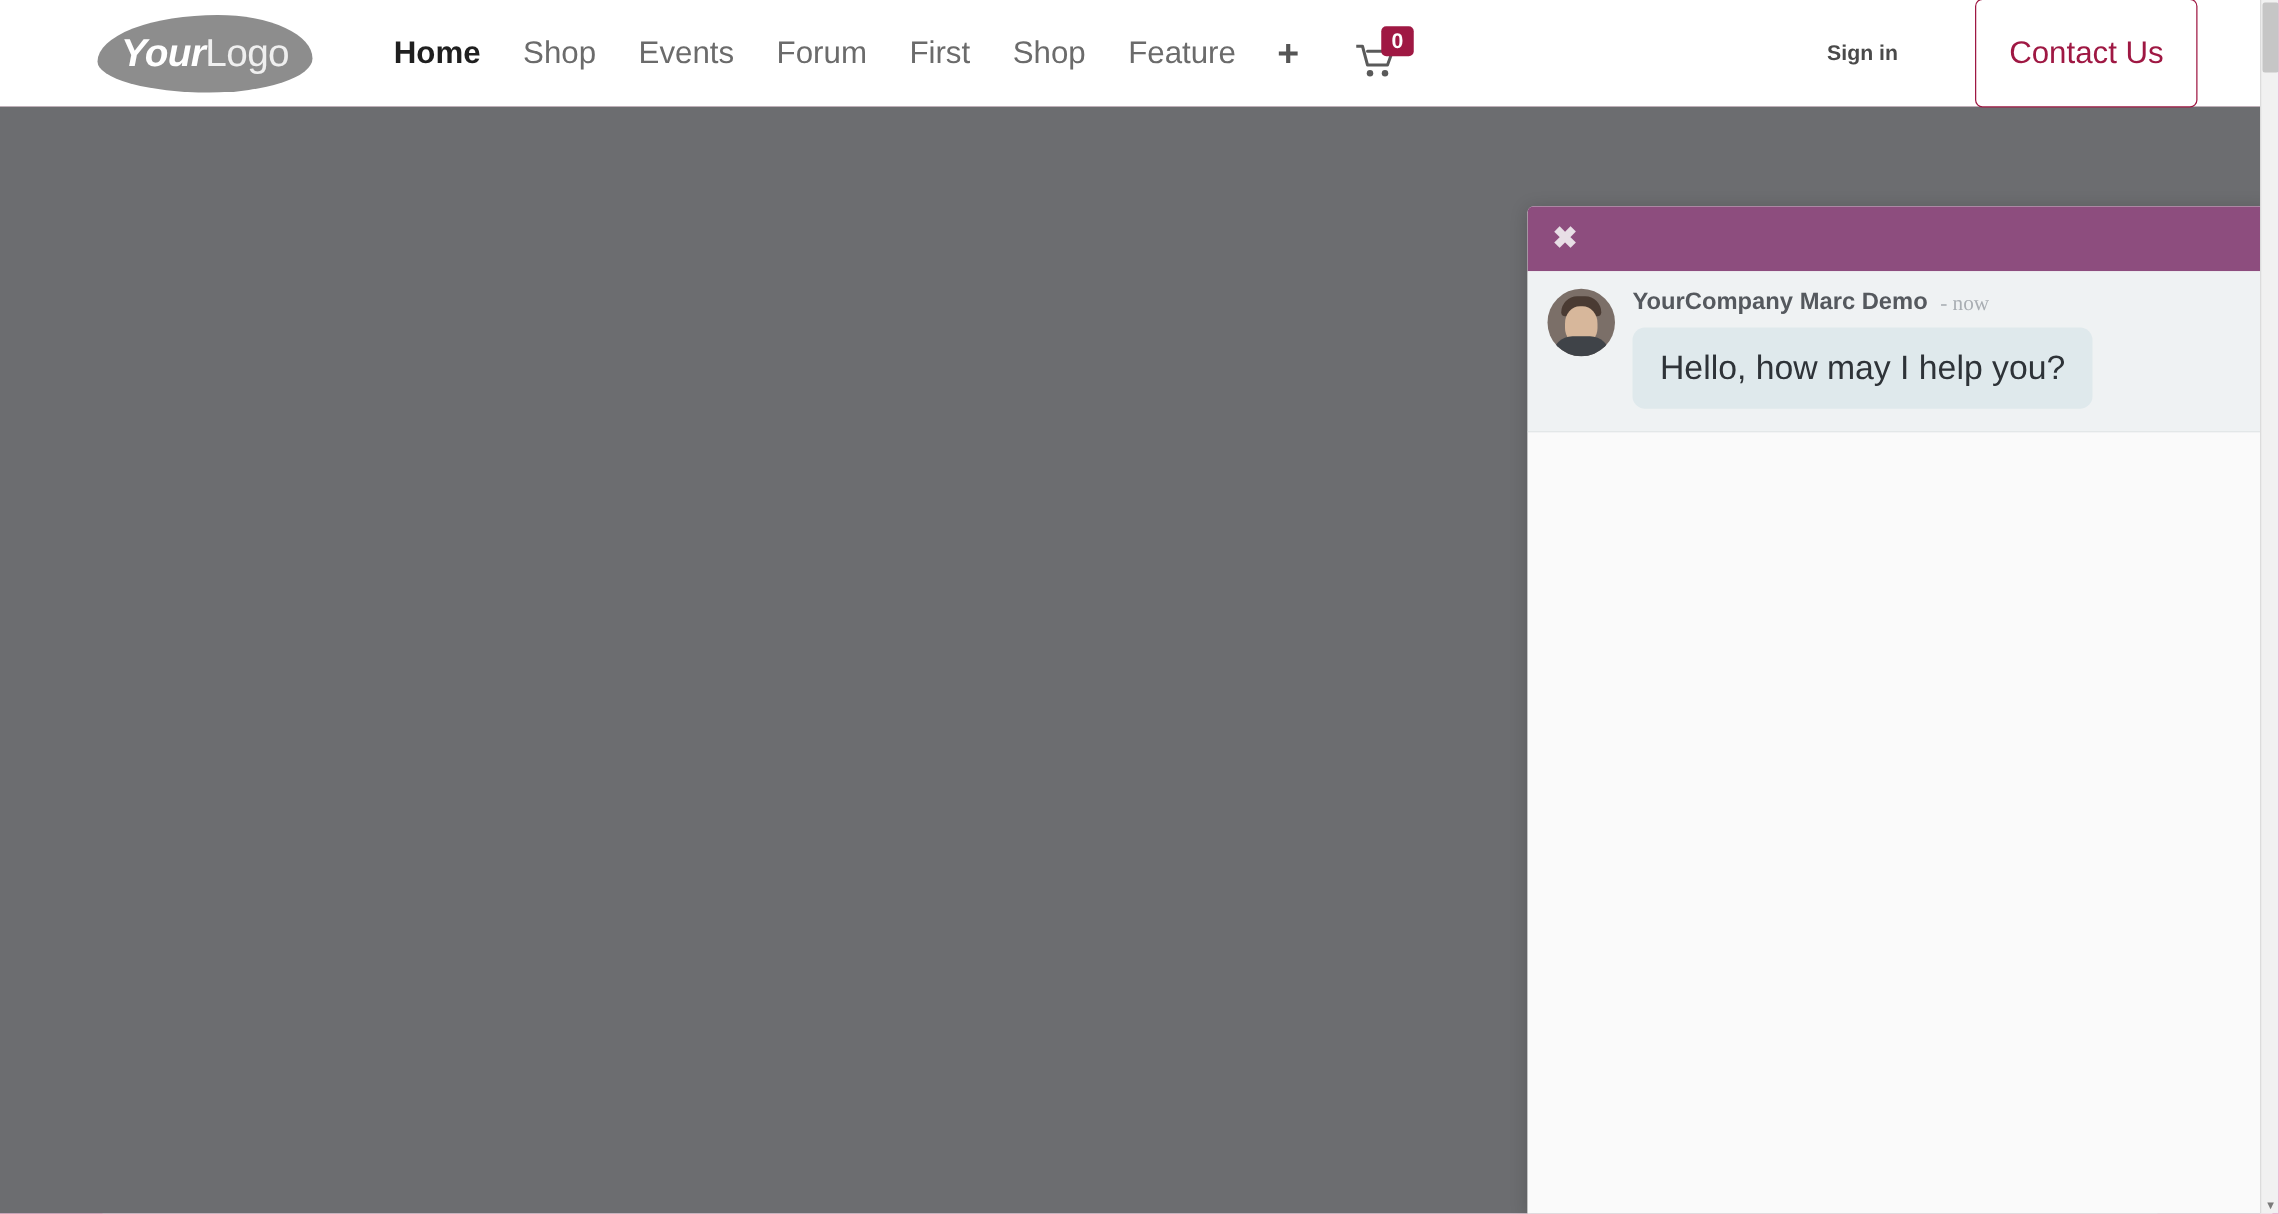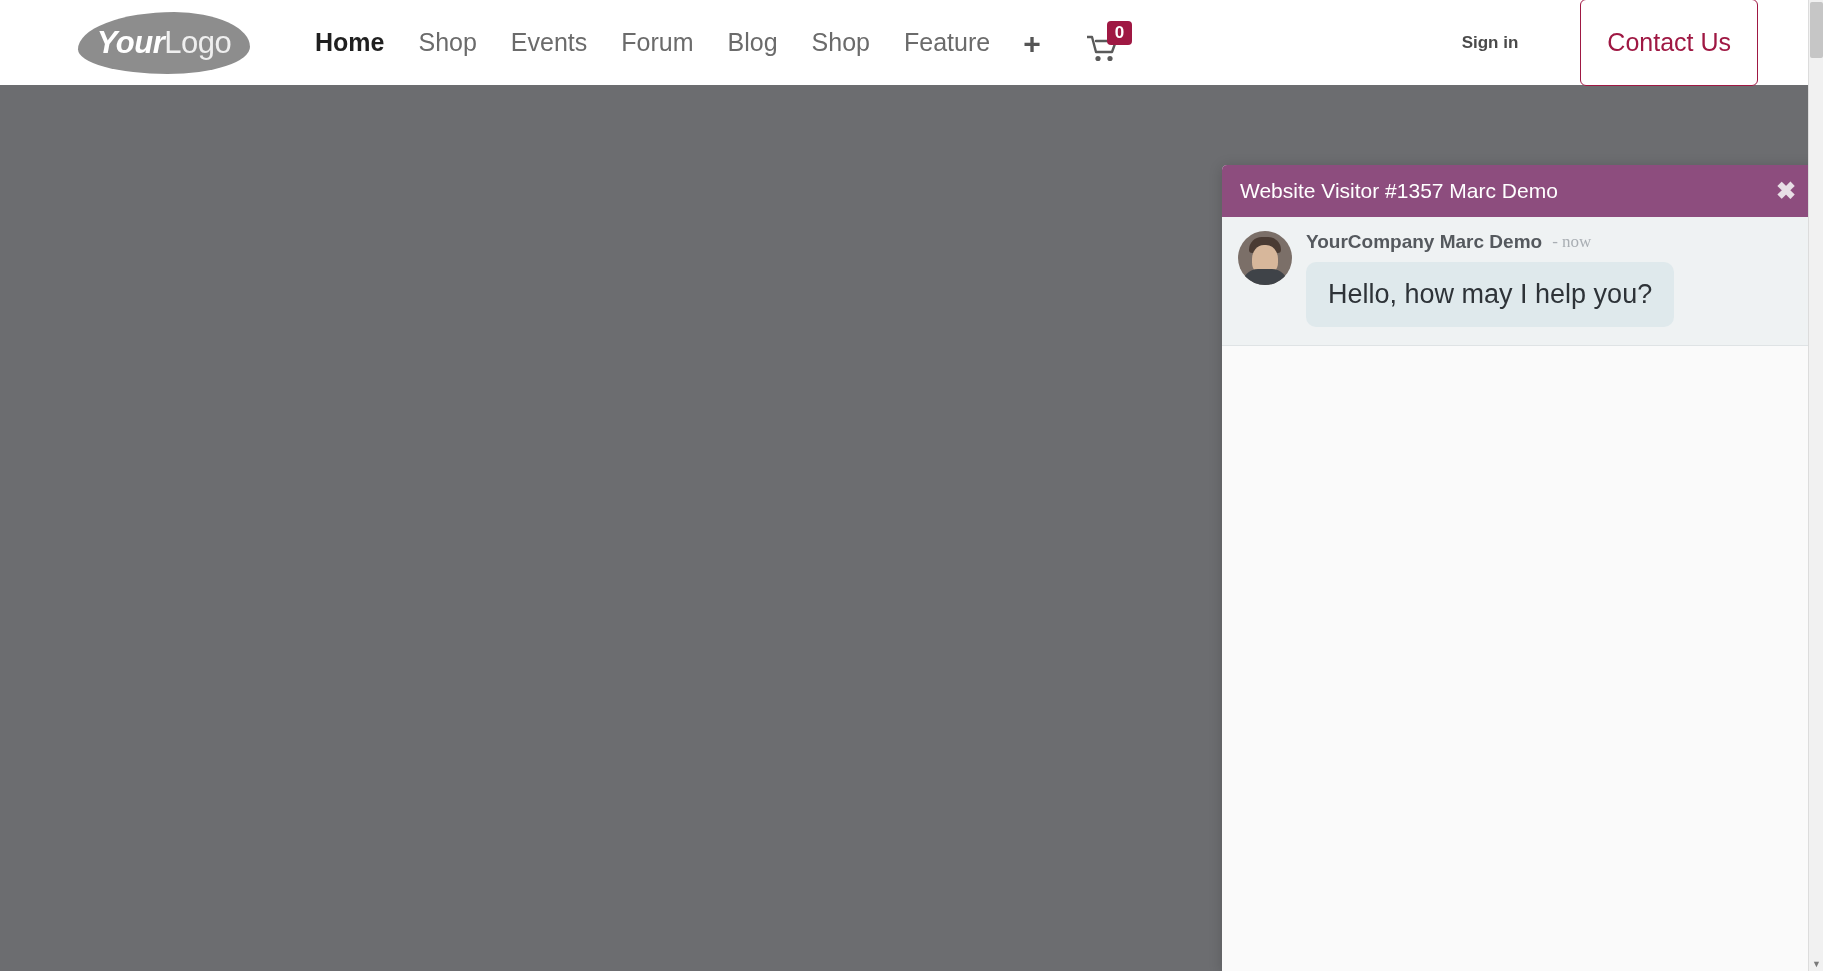--- a/index.html
+++ b/index.html
@@ -287,21 +287,21 @@
   .avatar .body {
     position: absolute;
     left: 50%; bottom: 0;
     transform: translateX(-50%);
     width: 46px; height: 16px;
     border-radius: 18px 18px 0 0;
     background: #3f4348;
   }
   .msg-col { flex: 1 1 auto; min-width: 0; }
   .msg-meta {
-    display: flex; align-items: center; gap: 10px;
+    display: flex; align-items: flex-end; gap: 10px;
     margin-bottom: 9px;
   }
   .msg-author {
     font-size: 19px;
     font-weight: bold;
     color: #55595e;
     white-space: nowrap;
   }
   .msg-time {
     font-size: 17px;
@@ -380,21 +380,21 @@
       <div class="brand-text">
         <span class="b1">Your</span><span class="b2">Logo</span>
       </div>
     </div>
 
     <div class="nav-links">
       <a class="nav-link active">Home</a>
       <a class="nav-link">Shop</a>
       <a class="nav-link">Events</a>
       <a class="nav-link">Forum</a>
-      <a class="nav-link">Blog</a>
+      <a class="nav-link">First</a>
       <a class="nav-link">Shop</a>
       <a class="nav-link">Feature</a>
       <span class="nav-plus">+</span>
 
       <div class="cart-wrap">
         <svg class="cart-icon" viewBox="0 0 32 28">
           <path d="M0 2 h5 l4 15 h16 l4 -11 h-20" fill="none" stroke="#5a5a5a" stroke-width="2.4" stroke-linecap="round" stroke-linejoin="round"></path>
           <circle cx="11" cy="23.5" r="2.6" fill="#5a5a5a"></circle>
           <circle cx="23" cy="23.5" r="2.6" fill="#5a5a5a"></circle>
         </svg>
@@ -476,21 +476,20 @@
     <div class="bottom-card">
       
       
     </div>
 
     <div class="dim"></div>
   </div>
 
   <div class="chat">
     <div class="chat-header">
-      <span class="chat-title">Website Visitor #1357 Marc Demo</span>
       <span class="chat-close">✖</span>
     </div>
 
     <div class="chat-msgs">
       <div class="msg-row">
         <div class="avatar">
           <div class="hair"></div>
           <div class="face"></div>
           <div class="body"></div>
         </div>

